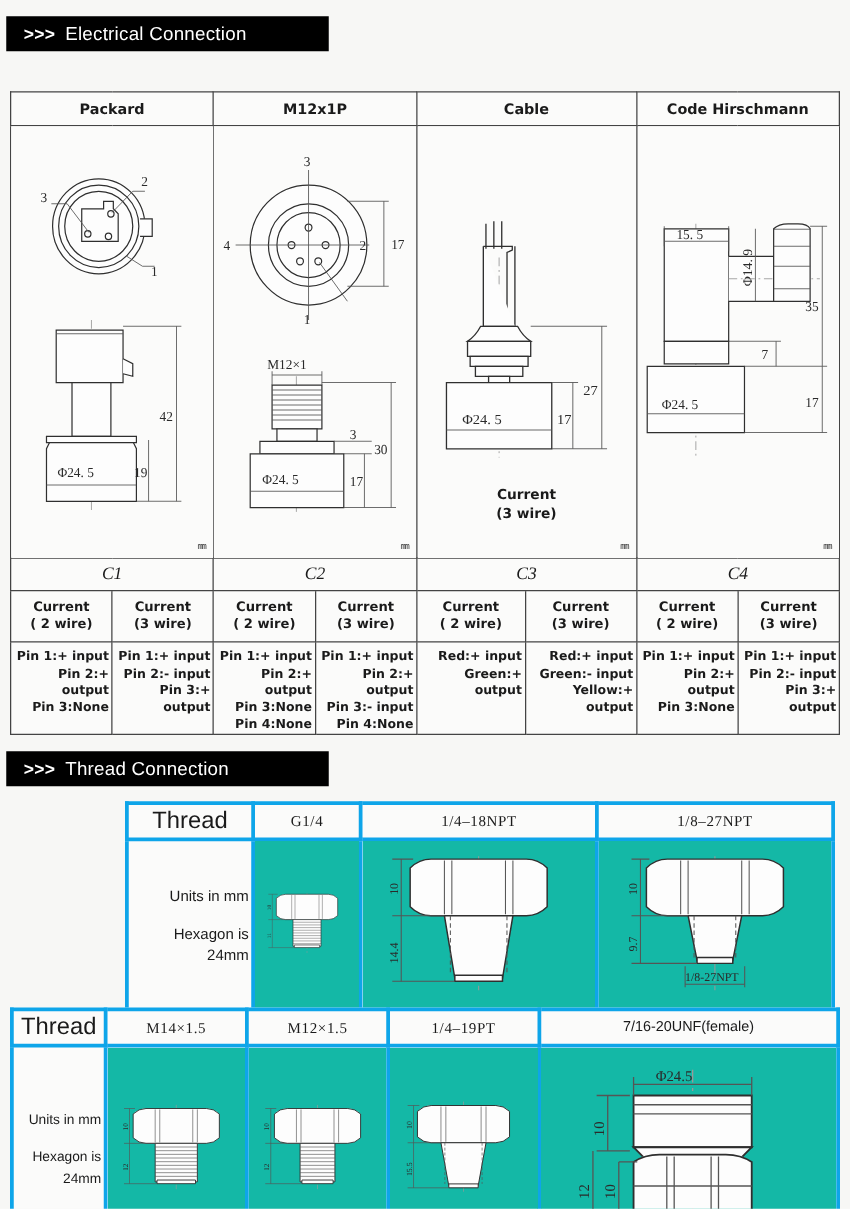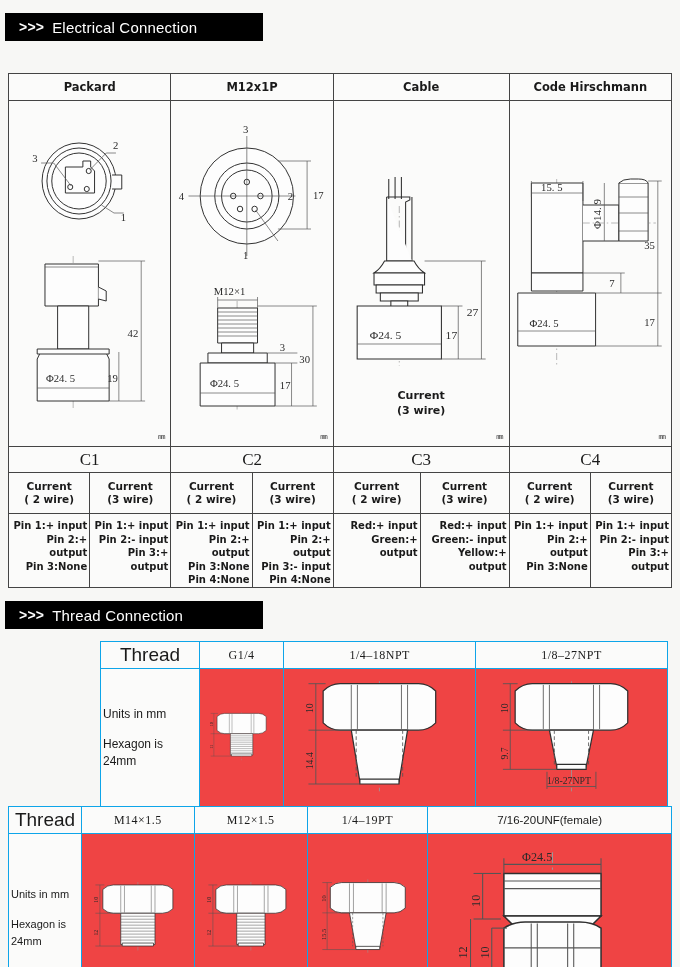--- a/index.html
+++ b/index.html
@@ -21,28 +21,28 @@
     align-items:center;
     padding:0 14px;
     box-sizing:border-box;
     font-size:15px;
     letter-spacing:.2px;
   }
   .section-bar .arrows{font-weight:bold;margin-right:8px;font-size:14px;}
 
   
   table{border-collapse:collapse;background:#fbfbfa;}
-  td,th{border:1px solid #0ea5e9;padding:0;text-align:center;vertical-align:middle;font-weight:normal;}
+  td,th{border:3px solid #0ea5e9;padding:0;text-align:center;vertical-align:middle;font-weight:normal;}
 
   
   #elec-table{position:absolute;left:8px;top:58px;width:664px;margin-top:15px;}
   #elec-table td{border:1px solid #444;}
   .hdr-conn{height:26px;font-size:11.5px;font-weight:bold;font-family:"DejaVu Sans",sans-serif;}
   .draw-cell{height:345px;position:relative;background:#fbfbfa;}
-  .code-cell{height:25px;font-size:17px;font-family:"Liberation Serif",serif;}
+  .code-cell{height:25px;font-size:14px;font-family:"Liberation Serif",serif;font-style:italic;}
   .wire-cell{height:40px;font-size:10.5px;line-height:13px;font-weight:bold;font-family:"DejaVu Sans",sans-serif;}
   .pin-cell{height:62px;font-size:10px;line-height:13.5px;font-weight:bold;text-align:right;padding:5px 2px 0 3px;font-family:"DejaVu Sans",sans-serif;vertical-align:top;}
 
   
   .canvas{position:absolute;inset:0;}
   .canvas svg{display:block;width:100%;height:100%;}
   .mm-mark{
     position:absolute;right:6px;bottom:5px;
     font-size:7px;letter-spacing:-1px;color:#333;
     font-family:"DejaVu Sans Mono",monospace;
@@ -57,25 +57,25 @@
   
   #thread-table-1{position:absolute;left:100px;top:641px;width:568px;}
   #thread-table-2{position:absolute;left:8px;top:806px;width:664px;}
   .th-label{
     font-size:19px;font-family:"Liberation Sans",sans-serif;
     height:26px;
   }
   .th-name{font-size:12px;font-family:"Liberation Serif",serif;height:26px;letter-spacing:.5px;}
   .th-name.small{font-size:11.5px;font-family:"Liberation Sans",sans-serif;letter-spacing:0;}
   .units-cell{
-    font-size:12px;line-height:17px;text-align:left;
+    font-size:12px;line-height:17px;text-align:right;
     padding:0 2px;
   }
   .units-cell .gap{display:block;height:13px;}
-  .th-draw{position:relative;background:#ef4444;}
+  .th-draw{position:relative;background:#14b8a6;}
   .code-label{font-size:12.5px;font-weight:bold;height:24px;font-family:"DejaVu Sans",sans-serif;}
   .code-val{font-size:11.5px;height:24px;font-family:"Liberation Serif",serif;}
 
   
   svg text{font-family:"Liberation Serif",serif;fill:#2a2a2a;}
   .dl{font-size:11px;}
   .dl-s{font-size:8px;}
   .ln{stroke:#2f2f2f;fill:none;stroke-width:1;}
   .ln-t{stroke:#555;fill:none;stroke-width:.7;}
   .dim{stroke:#555;fill:none;stroke-width:.7;}

